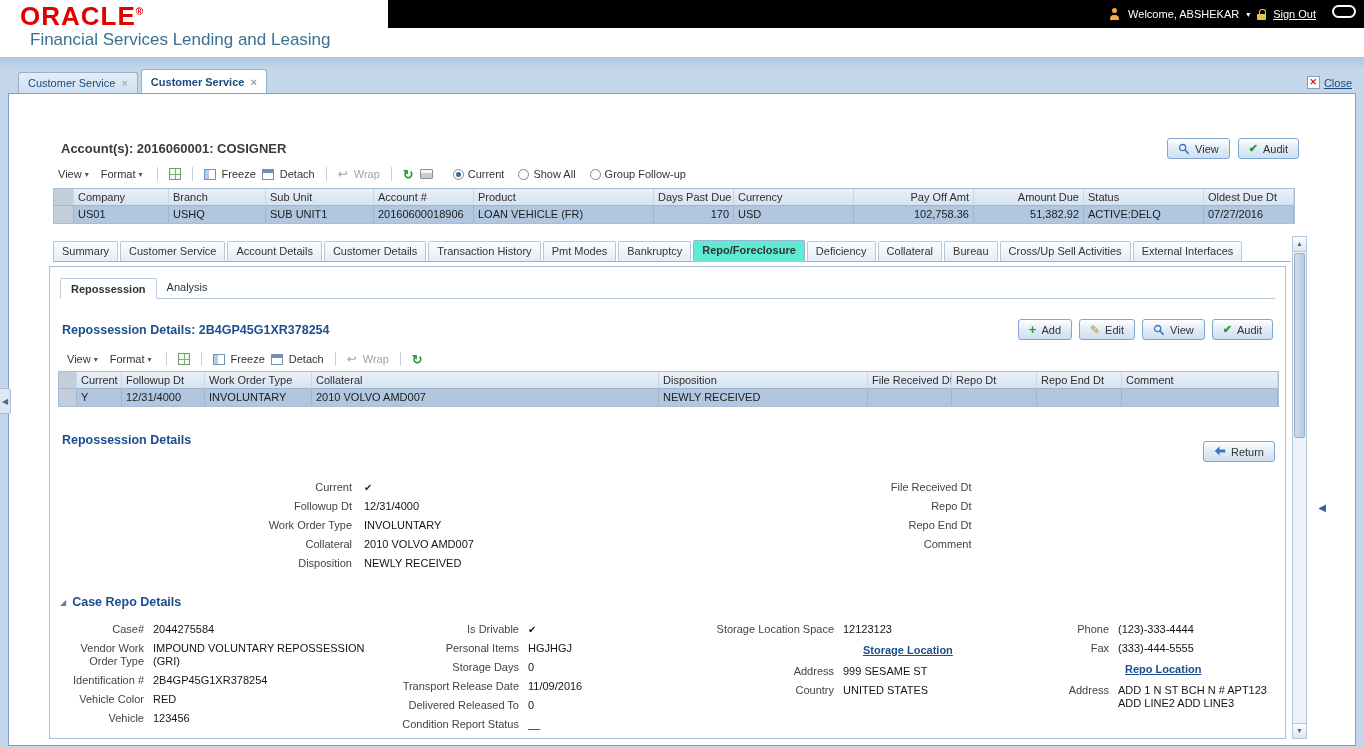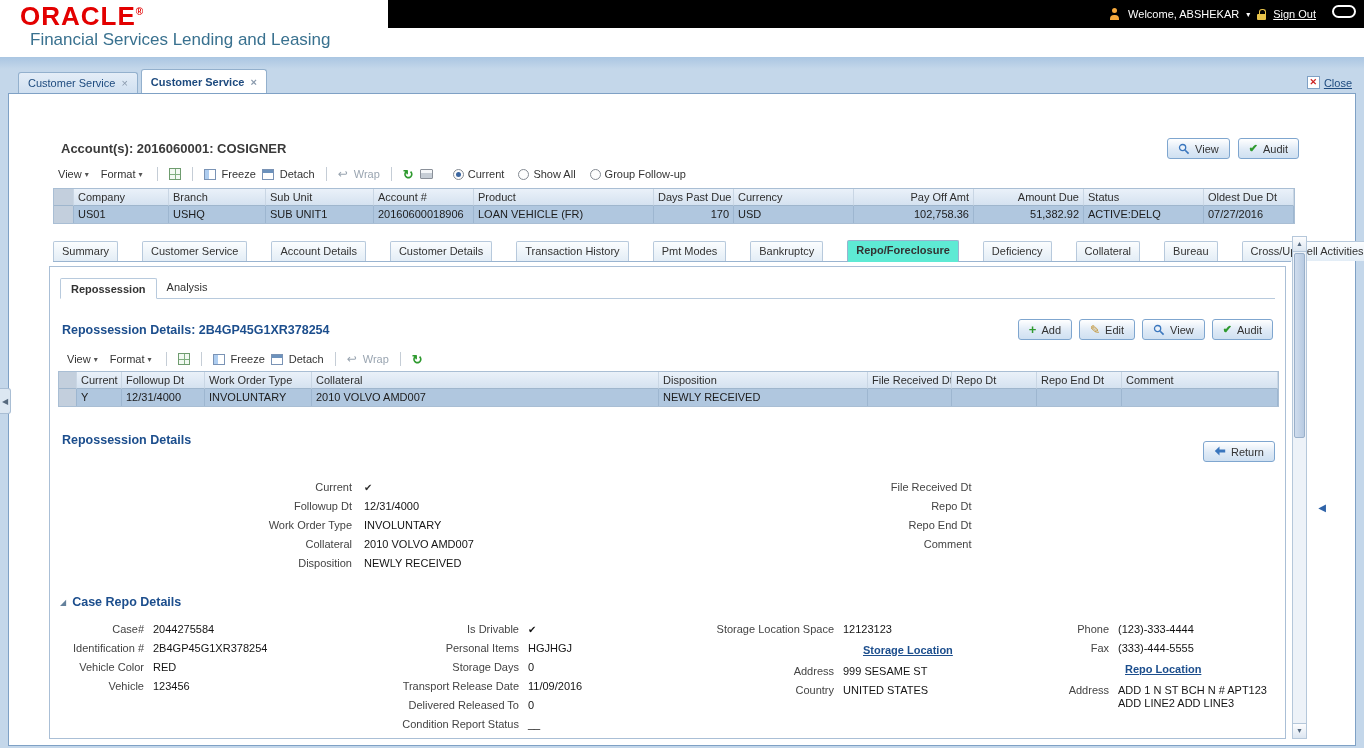--- a/index.html
+++ b/index.html
@@ -91,21 +91,21 @@
   .tdata.sel .cell { background:#b0c7df; border-right-color:#9db6d0; color:#1c1c1c; }
   .selcell { background:#c3cfdd !important; }
   .ra { text-align:right; }
   .a0{width:20px;} .a1{width:95px;} .a2{width:97px;} .a3{width:108px;} .a4{width:100px;} .a5{width:180px;}
   .a6{width:80px;} .a7{width:120px;} .a8{width:120px;} .a9{width:110px;} .a10{width:120px;} .a11{width:90px;}
   .r0{width:18px;} .r1{width:45px;} .r2{width:83px;} .r3{width:107px;} .r4{width:347px;} .r5{width:209px;}
   .r6{width:84px;} .r7{width:85px;} .r8{width:85px;} .r9{width:156px;}
 
   
   .dtabs { position:absolute; top:146px; left:44px; right:64px; height:22px; display:flex; align-items:flex-end;
-           border-bottom:1px solid #9ab4d0;gap:22px; }
+           border-bottom:1px solid #9ab4d0; }
   .dtab { white-space:nowrap; height:20px; line-height:19px; padding:0 8px; margin-right:2px;
           background:linear-gradient(#fbfdfe,#e3edf6); border:1px solid #b7c9dc; border-bottom:none;
           border-radius:2px 2px 0 0; color:#333; cursor:pointer; }
   .dtab.active { background:#5eead4; font-weight:bold; height:22px; margin-bottom:-1px; border-color:#9ab4d0; }
 
   
   .inner { position:absolute; top:172px; left:40px; width:1237px; bottom:6px; border:1px solid #aabfd6; background:#fff; overflow:hidden; }
   .stabs { position:absolute; top:10px; left:10px; right:10px; height:22px; border-bottom:1px solid #b8cadd;
            display:flex; align-items:flex-end; }
   .stab { padding:0 10px; height:21px; line-height:20px; color:#333; cursor:pointer; }
@@ -430,20 +430,24 @@
       <span class="sec-title">Case Repo Details</span>
     </div>
 
     <div class="case-grid">
       <div class="cc cc1">
         <div class="cr">
             <span class="cl">Case#</span>
             <span class="cv">2044275584</span>
           </div>
         <div class="cr">
+            <span class="cl">Vendor Work Order Type</span>
+            <span class="cv">IMPOUND VOLUNTARY REPOSSESSION (GRI)</span>
+          </div>
+        <div class="cr">
             <span class="cl">Identification #</span>
             <span class="cv">2B4GP45G1XR378254</span>
           </div>
         <div class="cr">
             <span class="cl">Vehicle Color</span>
             <span class="cv">RED</span>
           </div>
         <div class="cr">
             <span class="cl">Vehicle</span>
             <span class="cv">123456</span>

